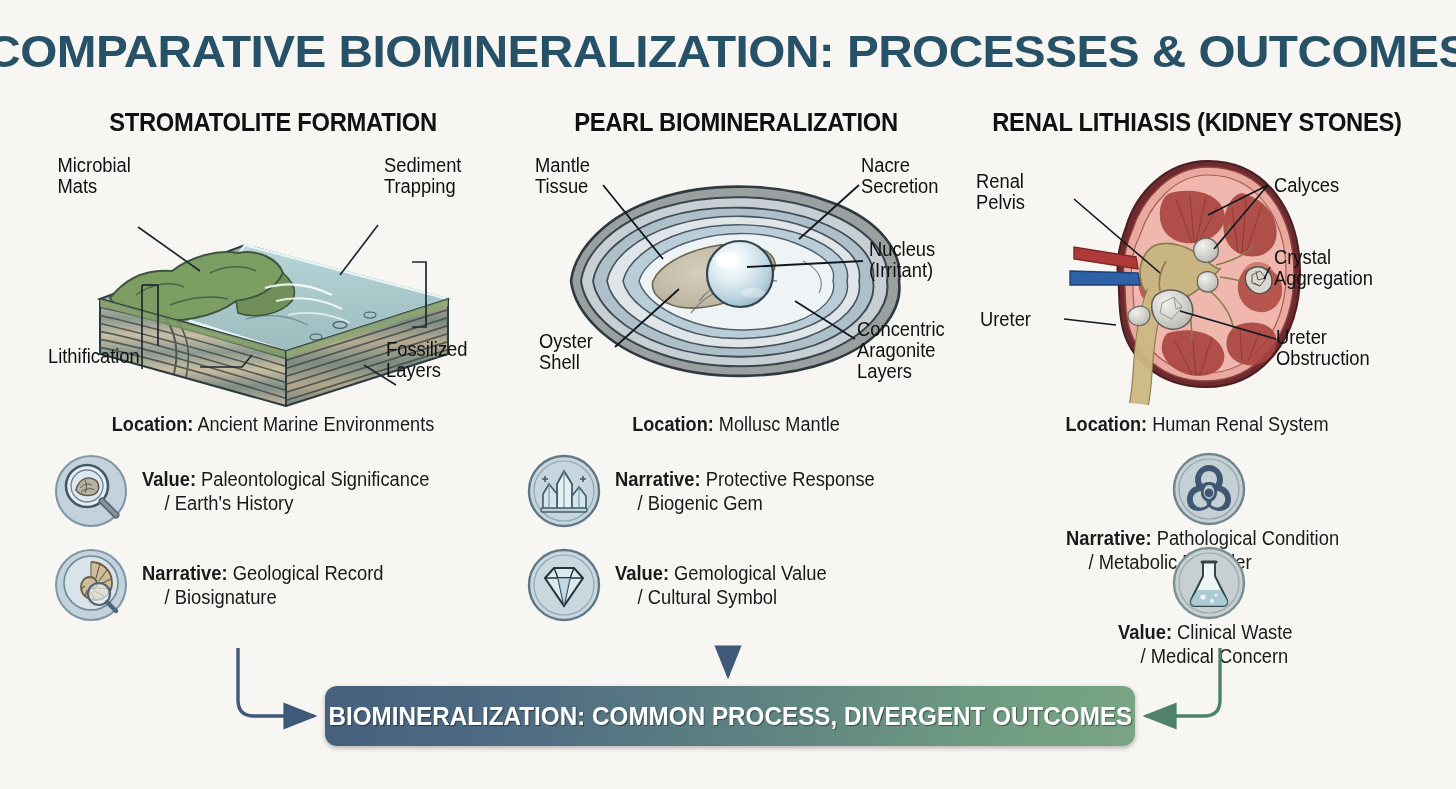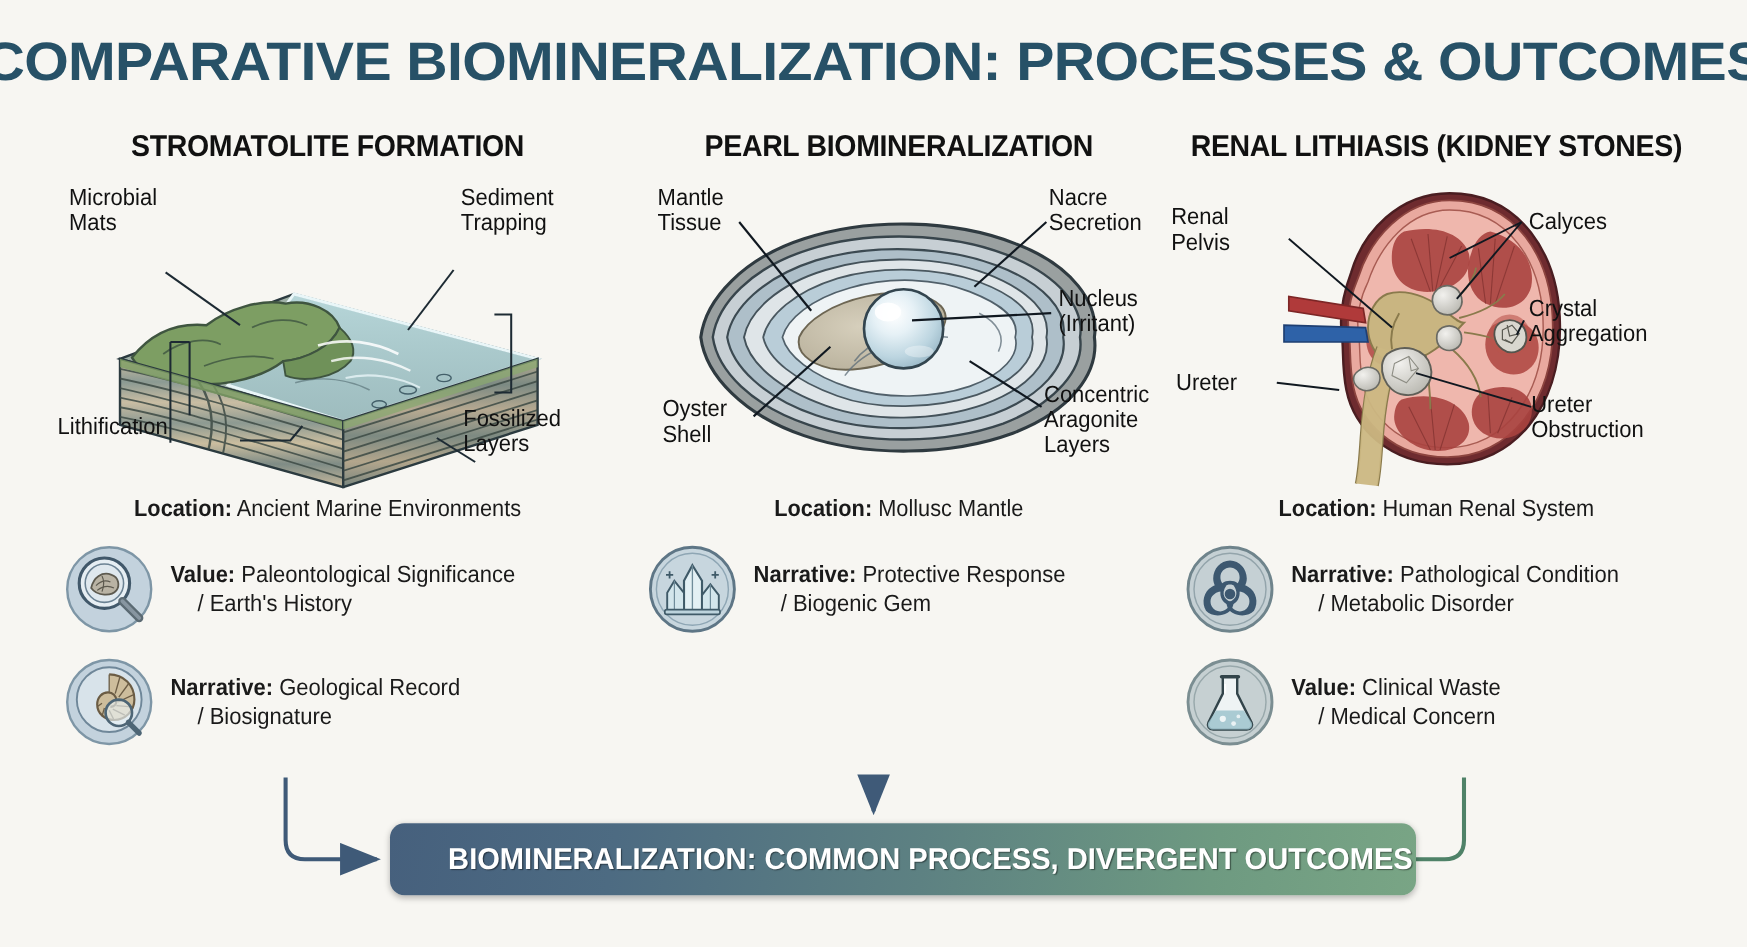--- a/index.html
+++ b/index.html
@@ -22,21 +22,21 @@
     color:#275167;
     transform:scaleX(1.06);
     transform-origin:center top;
     white-space:nowrap;
     font-family:"Liberation Sans",sans-serif;
   }
 
   
   .col{position:absolute;top:108px;width:466px;margin-left:32px;}
   .col-1{left:8px;}
-  .col-2{left:484px;}
+  .col-2{left:471px;}
   .col-3{left:932px;}
 
   .col-head{
     text-align:center;
     font-weight:bold;
     font-size:25px;
     color:#111;
     letter-spacing:-0.3px;
     transform:scaleX(0.95);
     white-space:nowrap;
@@ -94,30 +94,30 @@
     transform-origin:left center;
     white-space:nowrap;
     font-family:"Liberation Sans",sans-serif;
   }
   .attr-txt b{font-weight:bold;}
   .attr-txt .l2{display:block;padding-left:24px;}
 
   
   .col-1 .attr{margin-left:4px;}
   .col-2 .attr{margin-left:14px;}
-  .col-3 .attr{margin-left:14px;}
+  .col-3 .attr{margin-left:14px;flex-direction:column;}
 
   
   #banner{
     position:absolute;
     left:325px;top:686px;width:810px;height:60px;
     border-radius:12px;
     background:linear-gradient(100deg,#46607d 0%,#4d6b82 22%,#5d8182 52%,#6e9a81 80%,#79a585 100%);
     box-shadow:0 2px 5px rgba(0,0,0,.28);
-    display:flex;align-items:center;justify-content:center;padding-left:45px;
+    display:flex;align-items:center;justify-content:center;
   }
   #banner .btxt{
     color:#fff;
     font-weight:bold;
     font-size:25px;
     letter-spacing:0px;
     transform:scaleX(0.97);
     text-shadow:1px 1px 1px rgba(0,0,0,.45);
     white-space:nowrap;
     font-family:"Liberation Sans",sans-serif;
@@ -408,20 +408,41 @@
           </g>
         </svg>
       </div>
       <div class="attr-txt">
         <b>Narrative:</b>
         <span>Protective Response</span>
         <span class="l2">/ Biogenic Gem</span>
       </div>
     </div>
 
+    <div class="attr">
+      <div class="badge">
+        <svg width="74" height="74" viewBox="0 0 74 74">
+          <circle cx="37" cy="37" r="35" fill="#c9d7df" stroke="#5e7686" stroke-width="2.4"></circle>
+          <circle cx="37" cy="37" r="30" fill="none" stroke="#90a7b5" stroke-width="1.2"></circle>
+          <path d="M18 30 L27 20 L47 20 L56 30 L37 58 Z" fill="#dceaf0" stroke="#22333d" stroke-width="2"></path>
+          <g stroke="#22333d" stroke-width="1.4" fill="none">
+            <path d="M18 30 L56 30"></path>
+            <path d="M27 20 L31 30 L37 58"></path>
+            <path d="M47 20 L43 30 L37 58"></path>
+            <path d="M31 30 L43 30"></path>
+          </g>
+          <path d="M31 30 L43 30 L37 58 Z" fill="#b6d3de" opacity=".7"></path>
+        </svg>
+      </div>
+      <div class="attr-txt">
+        <b>Value:</b>
+        <span>Gemological Value</span>
+        <span class="l2">/ Cultural Symbol</span>
+      </div>
+    </div>
   </div>
 
   <div class="col col-3">
     <div class="col-head">RENAL LITHIASIS (KIDNEY STONES)</div>
 
     <div class="diagram">
       <svg width="466" height="258" viewBox="0 0 466 258">
         <defs>
           <radialGradient id="k-stone" cx="36%" cy="32%" r="70%">
             <stop offset="0" stop-color="#f2f1ee"></stop>

